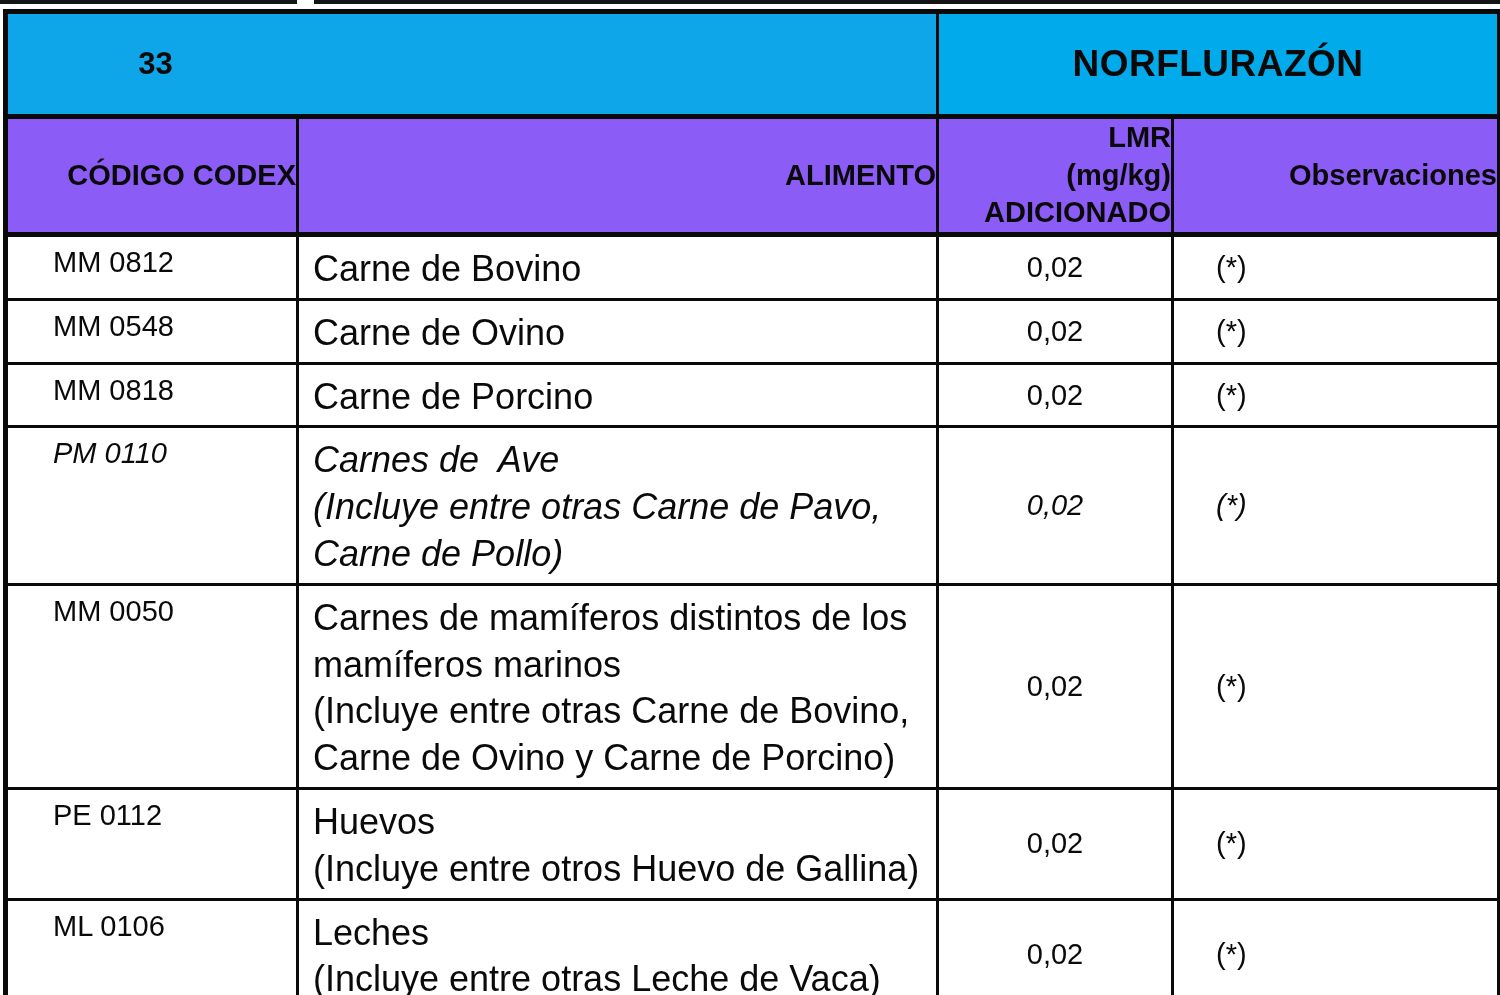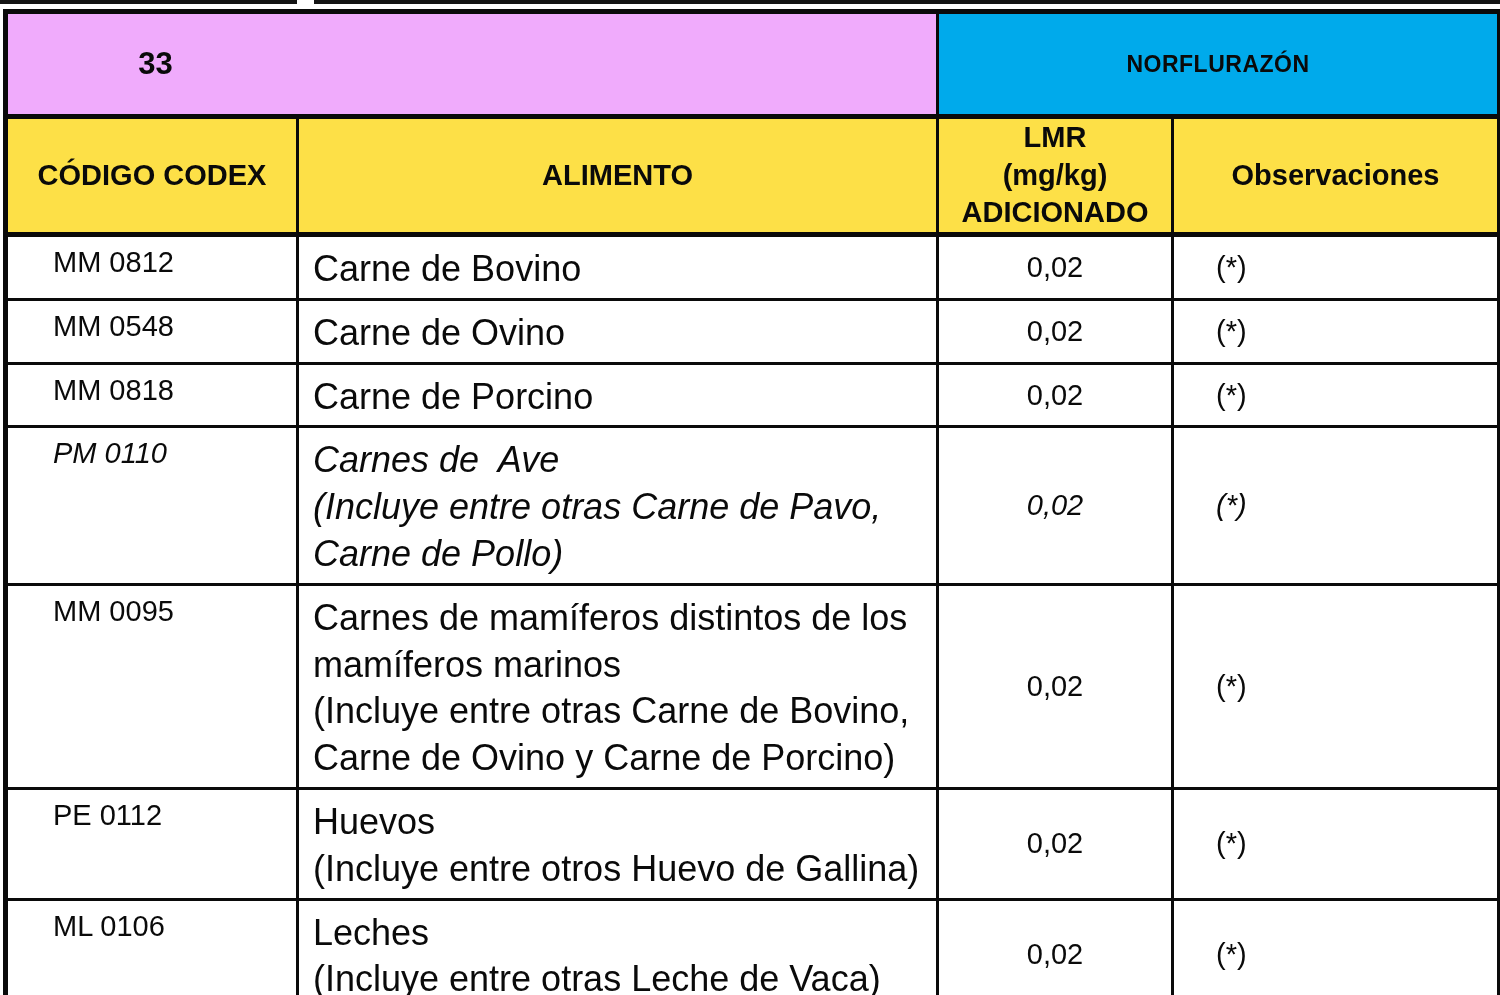--- a/index.html
+++ b/index.html
@@ -23,37 +23,37 @@
     top: 9px; left: 3px;
     width: 1494px;
     border-collapse: collapse;
     table-layout: fixed;
     border: 5px solid #0a0a0a;
   }
   td, th { border: 3px solid #0a0a0a; padding: 0; }
 
   
   tr.banner-row td { height: 105px; border-bottom: 5px solid #0a0a0a; }
-  td.page-number-cell { background: #f0abfc; vertical-align: middle; }
+  td.page-number-cell { background: #0ea5e9; vertical-align: middle; }
   td.page-number-cell .pn-inner {
     width: 295px; text-align: center;
     font-size: 31px; font-weight: bold;
   }
   td.compound-cell {
     background: #00aaeb;
     text-align: center; vertical-align: middle;
-    font-size: 23px; font-weight: bold;
+    font-size: 37px; font-weight: bold;
     letter-spacing: 0.5px;
   }
 
   
   tr.colhead-row th {
-    background: #fde047;
+    background: #8b5cf6;
     height: 117px;
-    text-align: center; vertical-align: middle;
+    text-align: right; vertical-align: middle;
     font-size: 29px; font-weight: bold;
     border-bottom: 5px solid #0a0a0a;
   }
   th.lmr-head { white-space: pre-line; line-height: 1.3; }
 
   
   td.code-cell {
     vertical-align: top;
     padding: 9px 8px 5px 45px;
     font-size: 29px;
@@ -137,21 +137,21 @@
       <td class="obs-cell">(*)</td>
     </tr>
     <tr class="h-m3">
       <td class="code-cell">PM 0110</td>
       <td class="food-cell">Carnes de  Ave
 (Incluye entre otras Carne de Pavo, Carne de Pollo)</td>
       <td class="lmr-cell">0,02</td>
       <td class="obs-cell">(*)</td>
     </tr>
     <tr class="h-m4">
-      <td class="code-cell">MM 0095</td>
+      <td class="code-cell">MM 0050</td>
       <td class="food-cell">Carnes de mamíferos distintos de los mamíferos marinos
 (Incluye entre otras Carne de Bovino, Carne de Ovino y Carne de Porcino)</td>
       <td class="lmr-cell">0,02</td>
       <td class="obs-cell">(*)</td>
     </tr>
     <tr class="h-m2a">
       <td class="code-cell">PE 0112</td>
       <td class="food-cell">Huevos
 (Incluye entre otros Huevo de Gallina)</td>
       <td class="lmr-cell">0,02</td>

